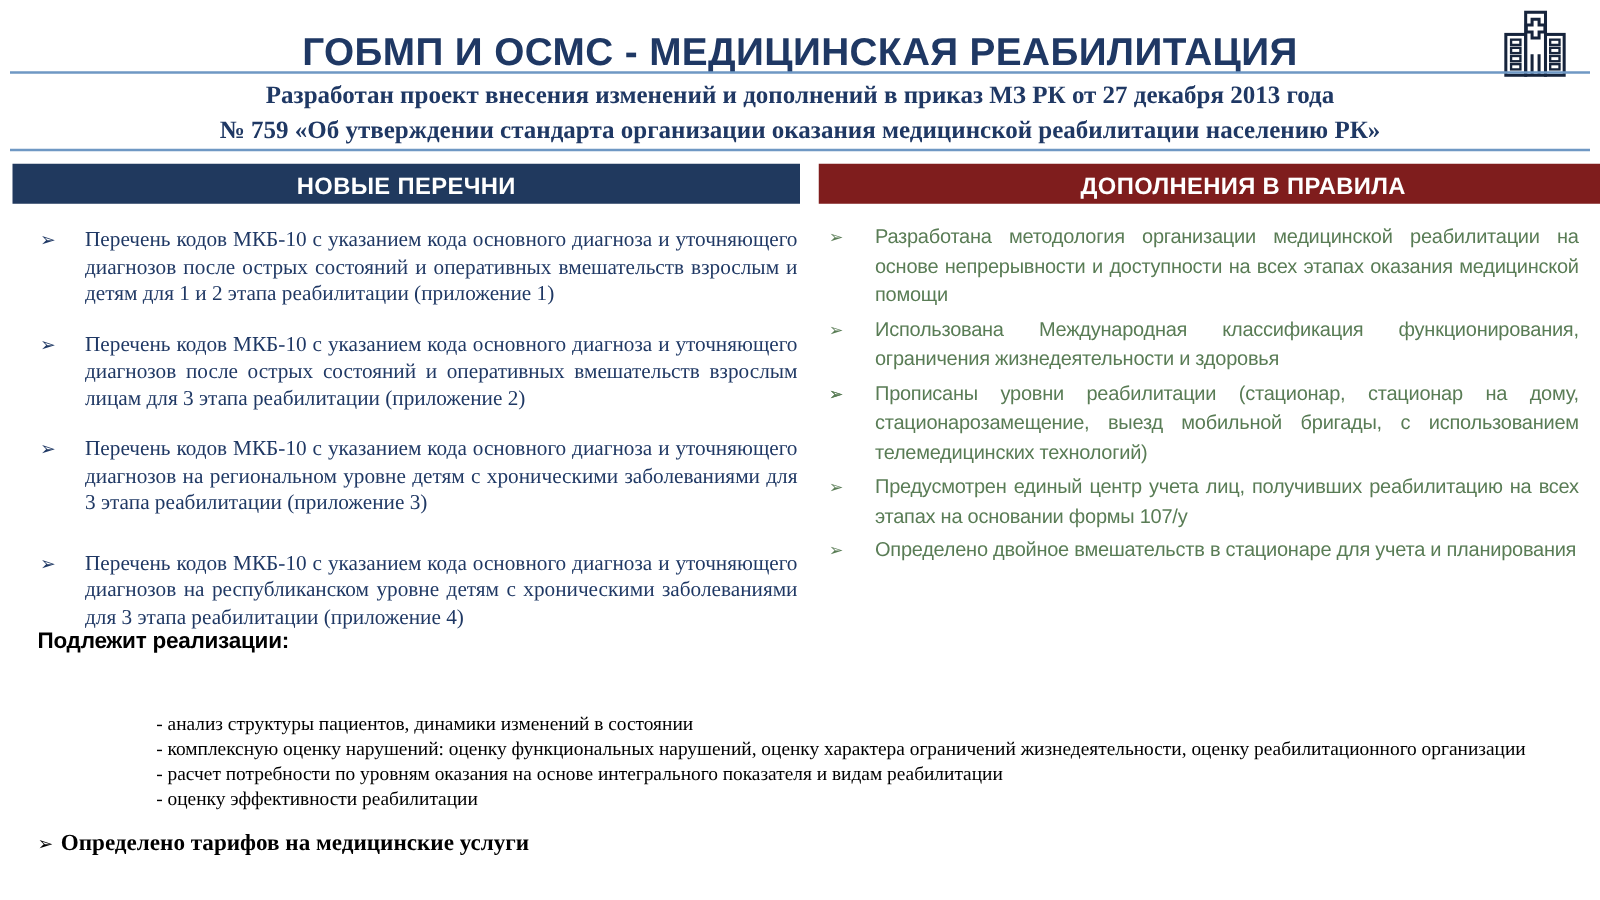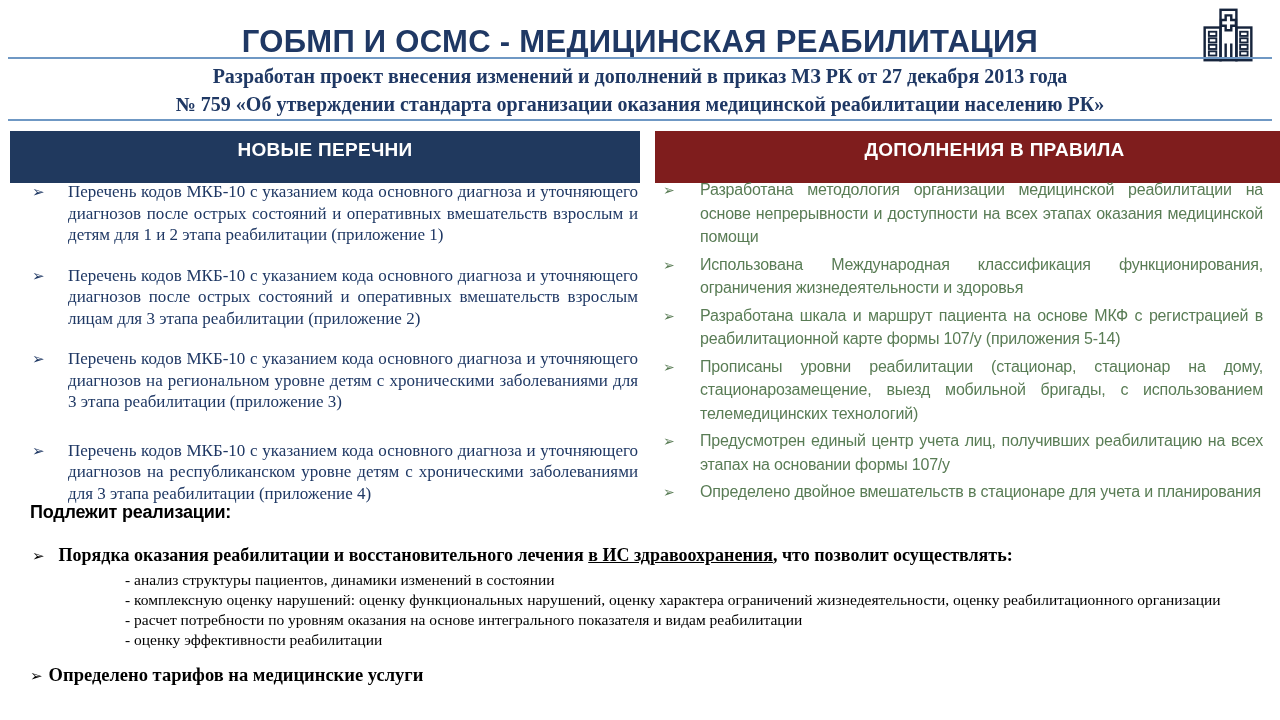--- a/index.html
+++ b/index.html
@@ -11,21 +11,21 @@
   .rule-mid{top:119px;}
 
   .title{position:absolute;top:11px;left:0;width:1280px;text-align:center;color:#1f3864;
          font-weight:bold;font-size:31px;letter-spacing:.3px;font-family:"Liberation Sans",sans-serif;margin-top:13px;}
 
   .hospital{position:absolute;left:1198px;top:7px;}
 
   .subtitle{position:absolute;top:62px;left:0;width:1280px;text-align:center;color:#1f3864;
             font-family:"Liberation Serif",serif;font-weight:bold;font-size:20px;line-height:28px;}
 
-  .bar{position:absolute;top:131px;height:52px;color:#fff;font-weight:bold;font-size:19px;
+  .bar{position:absolute;top:131px;height:32px;color:#fff;font-weight:bold;font-size:19px;
        text-align:center;line-height:38px;letter-spacing:.3px;}
   .bar-left{left:10px;width:630px;background:#20395e;}
   .bar-right{left:655px;width:615px;background:#7f1d1d;padding-left:32px;}
 
   .list{position:absolute;}
   .list .li{position:relative;text-align:justify;}
   .arr,.arr-b{font-family:"DejaVu Sans",sans-serif;}
 
   .list-left{left:30px;top:181px;width:608px;color:#1f3864;
              font-family:"Liberation Serif",serif;font-size:17px;line-height:21.5px;}
@@ -115,41 +115,37 @@
     <div class="li">
       <span class="arr">➢</span>
       <span>Разработана методология организации медицинской реабилитации на основе непрерывности и доступности на всех этапах оказания медицинской помощи</span>
     </div>
     <div class="li">
       <span class="arr">➢</span>
       <span>Использована Международная классификация функционирования, ограничения жизнедеятельности и здоровья</span>
     </div>
     <div class="li">
       <span class="arr">➢</span>
-      <span>Разработана шкала и маршрут пациента на основе МКФ с регистрацией в реабилитационной карте формы 107/у (приложения 5-14)</span>
     </div>
     <div class="li">
       <span class="arr">➢</span>
       <span>Прописаны уровни реабилитации (стационар, стационар на дому, стационарозамещение, выезд мобильной бригады, с использованием телемедицинских технологий)</span>
     </div>
     <div class="li">
       <span class="arr">➢</span>
       <span>Предусмотрен единый центр учета лиц, получивших реабилитацию на всех этапах на основании формы 107/у</span>
     </div>
     <div class="li">
       <span class="arr">➢</span>
       <span>Определено двойное вмешательств в стационаре для учета и планирования</span>
     </div>
   </div>
 
   <div class="foot-head">Подлежит реализации:</div>
 
-  <div class="foot-b1">
-    <span class="arr-b">➢</span><span><span>Порядка оказания реабилитации и восстановительного лечения </span><span class="ul">в ИС здравоохранения</span><span>, что позволит осуществлять:</span></span>
-  </div>
 
   <div class="foot-subs">
     <div>- анализ структуры пациентов, динамики изменений в состоянии</div>
     <div>- комплексную оценку нарушений: оценку функциональных нарушений, оценку характера ограничений жизнедеятельности, оценку реабилитационного организации</div>
     <div>- расчет потребности по уровням оказания на основе интегрального показателя и видам реабилитации</div>
     <div>- оценку эффективности реабилитации</div>
   </div>
 
   <div class="foot-b2">
     <span class="arr-b">➢</span><span>Определено тарифов на медицинские услуги</span>

